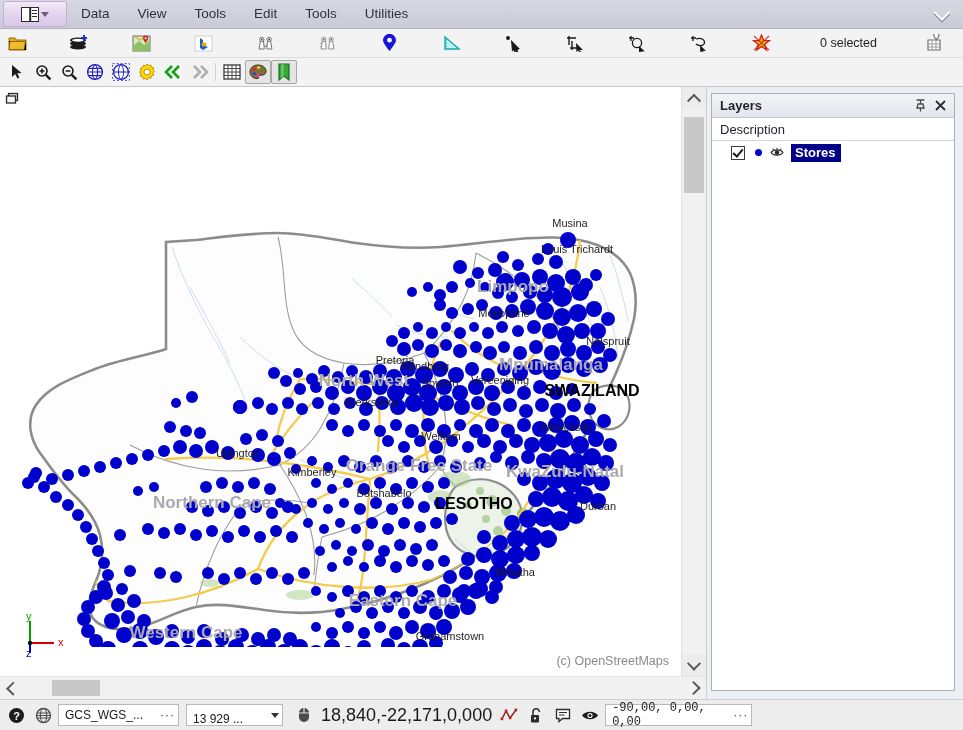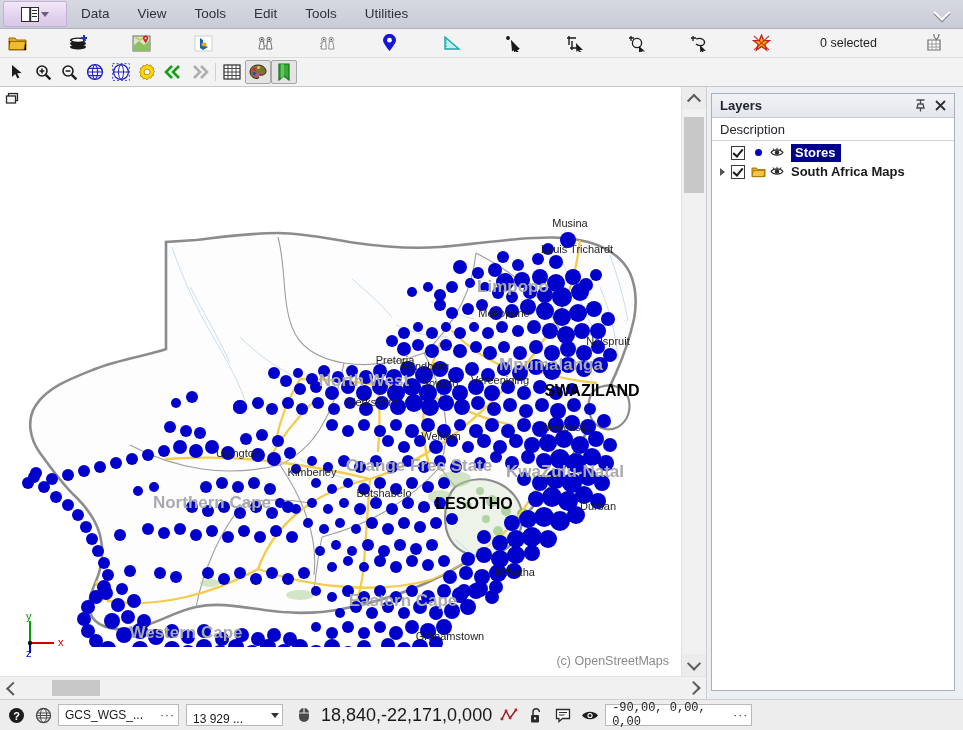--- a/index.html
+++ b/index.html
@@ -1199,40 +1199,20 @@
             <span class="eyeico">
               <svg width="14" height="11" viewBox="0 0 14 11">
                 <path d="M1 5.5 C3.4 2 10.6 2 13 5.5 C10.6 9 3.4 9 1 5.5Z" fill="#fff" stroke="#2b2b2b" stroke-width="1.1"></path>
                 <circle cx="7" cy="5.5" r="2.2" fill="#2b2b2b"></circle>
                 <path d="M3 1.4 l1 1.6 M7 .8 v1.8 M11 1.4 l-1 1.6" stroke="#2b2b2b" stroke-width="1"></path>
               </svg>
             </span>
             <span class="lbl">Stores</span>
           </div>
 
-          <div class="trow">
-            <span class="expander">
-              <span class="tri"></span>
-            </span>
-            <span class="chk"></span>
-            <span class="symb">
-              <svg width="15" height="12" viewBox="0 0 15 12">
-                <path d="M1 2 h4.6 l1.2 1.6 H14 v7 H1 Z" fill="#E8A91B" stroke="#9a6f05" stroke-width=".9"></path>
-                <path d="M2.4 4.6 h11.6 l-1.2 6 H1 Z" fill="#F6C544" stroke="#9a6f05" stroke-width=".8"></path>
-              </svg>
-            </span>
-            <span class="eyeico">
-              <svg width="14" height="11" viewBox="0 0 14 11">
-                <path d="M1 5.5 C3.4 2 10.6 2 13 5.5 C10.6 9 3.4 9 1 5.5Z" fill="#fff" stroke="#2b2b2b" stroke-width="1.1"></path>
-                <circle cx="7" cy="5.5" r="2.2" fill="#2b2b2b"></circle>
-                <path d="M3 1.4 l1 1.6 M7 .8 v1.8 M11 1.4 l-1 1.6" stroke="#2b2b2b" stroke-width="1"></path>
-              </svg>
-            </span>
-            <span class="lbl">South Africa Maps</span>
-          </div>
         </div>
       </div>
     </div>
   </div>
 
   <div class="statusbar">
     <div class="sb-ico">
       <svg width="17" height="17" viewBox="0 0 17 17">
         <circle cx="8.5" cy="8.5" r="7.5" fill="#1c1c1c"></circle>
         <text x="8.5" y="12.6" font-size="11" font-weight="bold" fill="#fff" text-anchor="middle" font-family="Liberation Sans">?</text>

